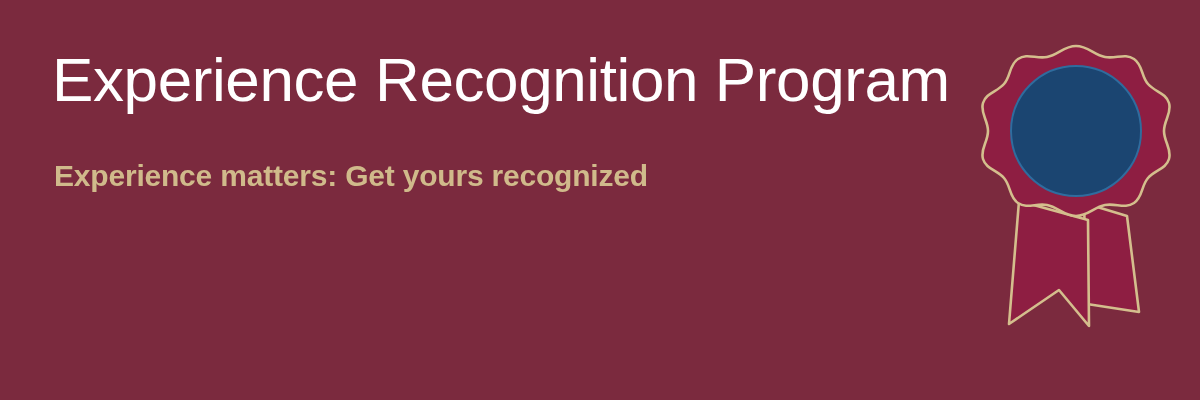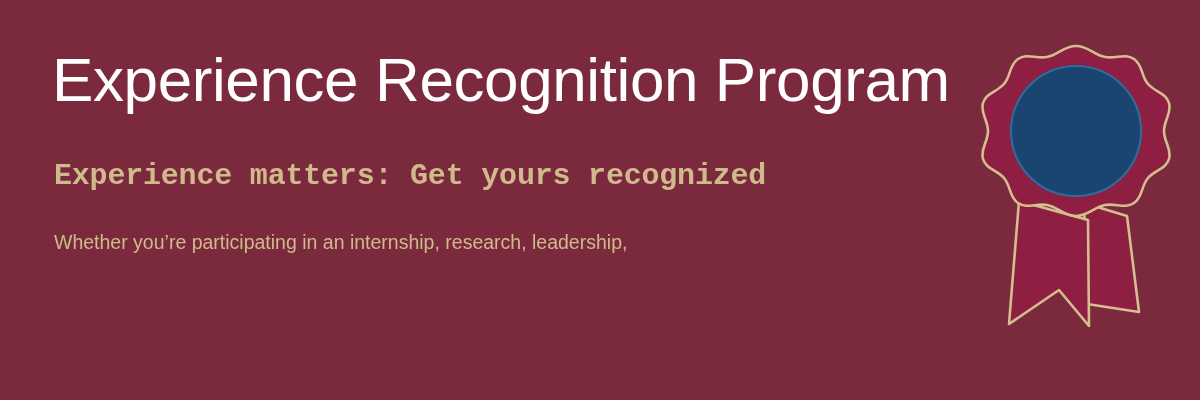--- a/index.html
+++ b/index.html
@@ -42,21 +42,21 @@
     line-height: 1.05;
     white-space: nowrap;
   }
 
   .subtitle {
     position: absolute;
     left: 2px;
     top: 159px;
     margin: 0;
     color: #d0ba8b;
-    font-family: Liberation Mono, monospace;
+    font-family: Liberation Sans, sans-serif;
     font-size: 30px;
     font-weight: bold;
     letter-spacing: -0.2px;
     line-height: 1.15;
     white-space: nowrap;
   }
 
   .body-copy {
     position: absolute;
     left: 2px;
@@ -94,21 +94,20 @@
 
 <div class="banner">
 
   <div class="content">
 
     <h1 class="title">Experience Recognition Program</h1>
 
     <h2 class="subtitle">Experience matters: Get yours recognized</h2>
 
     <div class="body-copy">
-      <div class="body-line">Whether you’re participating in an internship, research, leadership,</div>
     </div>
 
   </div>
 
   <div class="badge-wrap">
     <svg class="badge-svg" viewBox="0 0 200 330" xmlns="http://www.w3.org/2000/svg">
 
       <g>
         <path d="M108 165 L151 178 L163 274 L111 266 Z" fill="#8e1e42" stroke="#d4be8d" stroke-width="2.6" stroke-linejoin="round"></path>
         <path d="M43 163 L112 182 L113 288 L83 252 L33 286 Z" fill="#8e1e42" stroke="#d4be8d" stroke-width="2.6" stroke-linejoin="round"></path>

